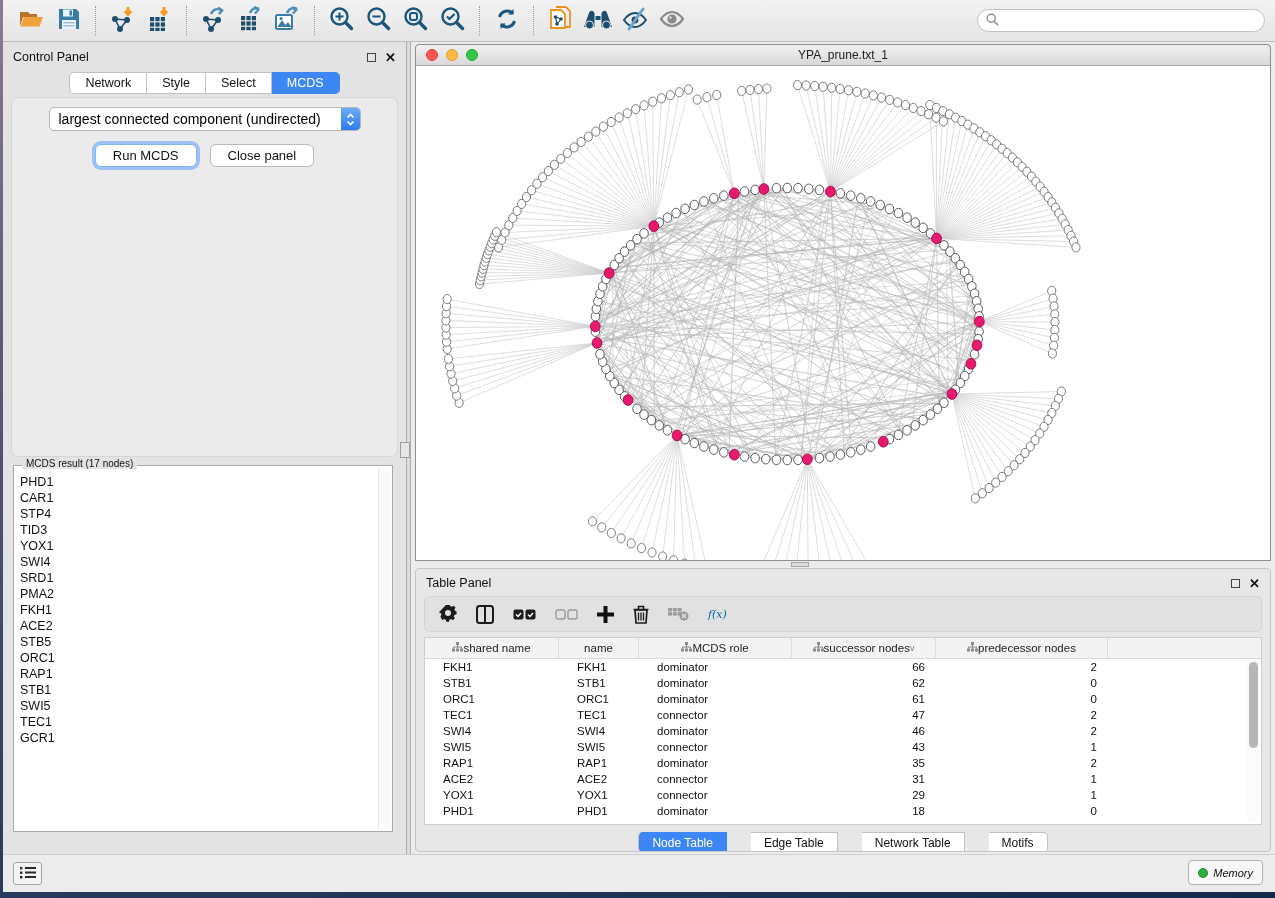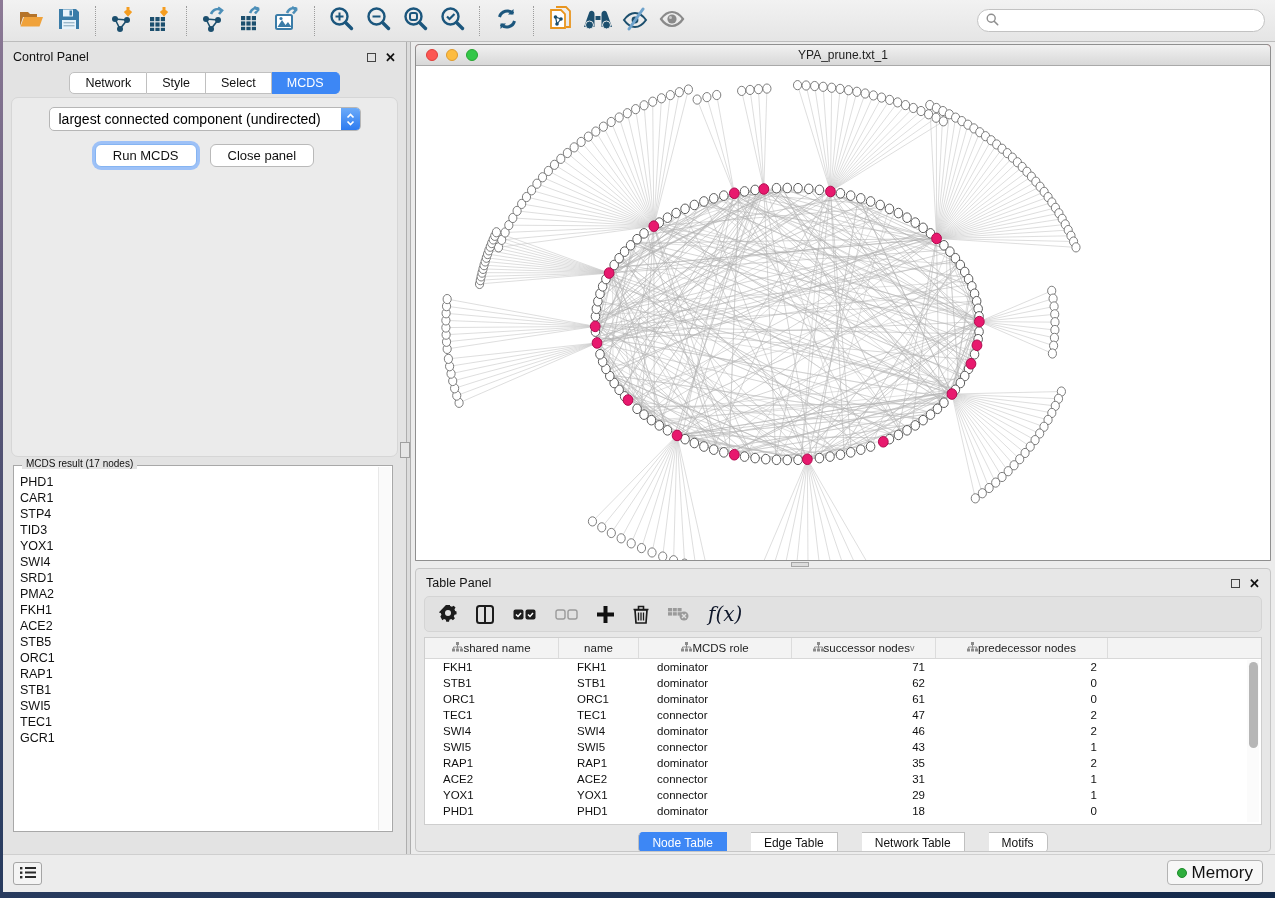--- a/index.html
+++ b/index.html
@@ -81,21 +81,21 @@
   .hgrip { position:absolute; left:44%; top:1px; width:18px; height:5px; background:#dcdcdc;
     border:1px solid #a5a5a5; }
 
   
   .tpanel { flex:1; margin:0 4px 2px; background:#e7e7e7; border:1px solid #c6c6c6;
     border-radius:4px; position:relative; overflow:hidden; }
   .tp-header { height:24px; display:flex; align-items:center; padding:4px 10px 0; }
   .tp-toolbar { margin:3px 8px 0; height:36px; background:#e1e1e1; border:1px solid #d4d4d4;
     border-radius:5px; display:flex; align-items:center; gap:19px; padding:0 14px; }
   .tt-ic { display:flex; align-items:center; justify-content:center; }
-  .fx { font-family:"DejaVu Serif", serif; font-style:italic; font-size:20px; color:#0f172a; }
+  .fx { font-family:"DejaVu Serif", serif; font-style:italic; font-size:11px; color:#0369a1; }
   .tp-tablewrap { margin:5px 8px 0; height:188px; background:#fff; border:1px solid #cecece;
     position:relative; overflow:hidden; }
   .tgrid { display:grid; grid-template-columns:134px 80px 153px 144px 172px 1fr; }
   .thead { background:#f3f3f3; border-bottom:1px solid #d8d8d8; height:21px; }
   .th { display:flex; align-items:center; justify-content:center; gap:0; font-size:11.5px;
     color:#222; border-right:1px solid #dcdcdc; height:100%; }
   .th:last-child { border-right:none; }
   .trow { height:16px; }
   .td { font-size:11.5px; color:#111; line-height:16px; padding-left:18px; white-space:nowrap; }
   .td-num { text-align:right; padding-right:11px; padding-left:0; }
@@ -104,21 +104,21 @@
   .tp-tabs { display:flex; justify-content:center; margin-top:7px;gap:24px; }
   .tp-tabs .seg { font-size:12px; padding:2.5px 13px; }
 
   
   .statusbar { position:absolute; left:0; right:0; bottom:0; height:38px; background:#ececec;
     border-top:1px solid #cfcfcf; }
   .listbtn { position:absolute; left:10px; top:7px; width:29px; height:23px; background:#f4f4f4;
     border:1px solid #a5a5a5; border-radius:3px; display:flex; align-items:center; justify-content:center; }
   .membtn { position:absolute; right:12px; top:5px; height:25px; background:#f7f7f7;
     border:1px solid #b3b3b3; border-radius:4px; display:flex; align-items:center; gap:5px;
-    padding:11px 9px; font-size:17px; color:#111; }
+    padding:11px 9px; font-size:11px; color:#111;font-style:italic; }
   .memdot { width:10px; height:10px; border-radius:50%; background:#2fae3e; border:1px solid #1f8c2c; }
 </style>
 </head>
 <body>
 
 <div class="app">
 
   <div class="toolbar">
     <div class="tbtn">
         <span><svg width="27" height="24" viewBox="0 0 27 24">
@@ -1303,21 +1303,21 @@
                   </svg></span>
                 <span>predecessor nodes</span>
               </div>
               <div></div>
             </div>
           <div id="tbody">
               <div class="tgrid trow">
                 <div class="td">FKH1</div>
                 <div class="td">FKH1</div>
                 <div class="td">dominator</div>
-                <div class="td td-num">71</div>
+                <div class="td td-num">66</div>
                 <div class="td td-num">2</div>
                 <div></div>
               </div>
               <div class="tgrid trow">
                 <div class="td">STB1</div>
                 <div class="td">STB1</div>
                 <div class="td">dominator</div>
                 <div class="td td-num">62</div>
                 <div class="td td-num">0</div>
                 <div></div>

